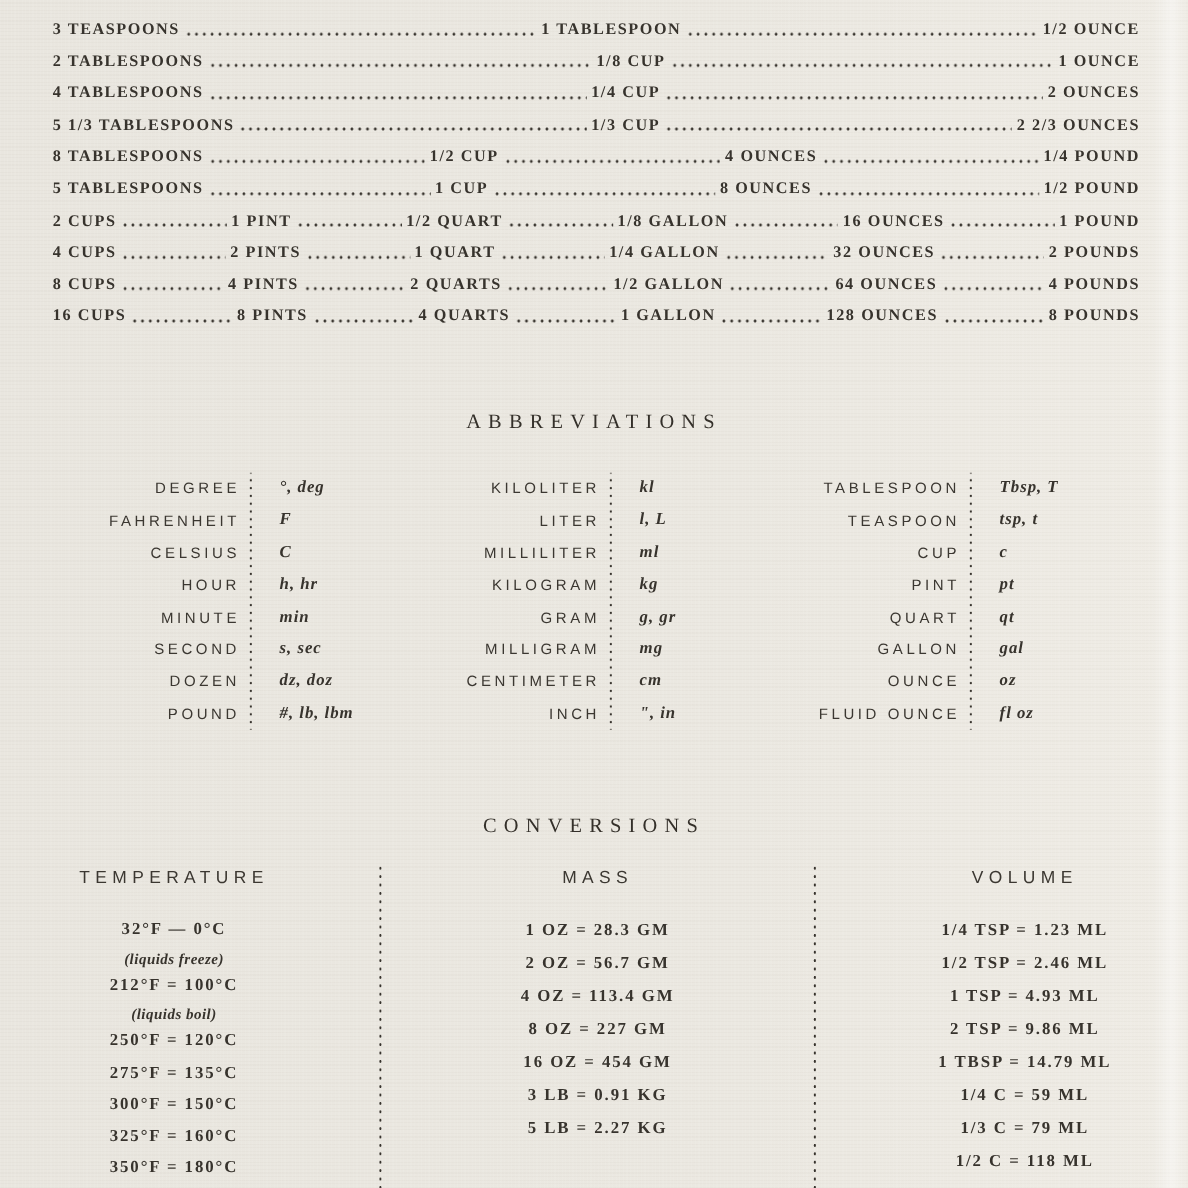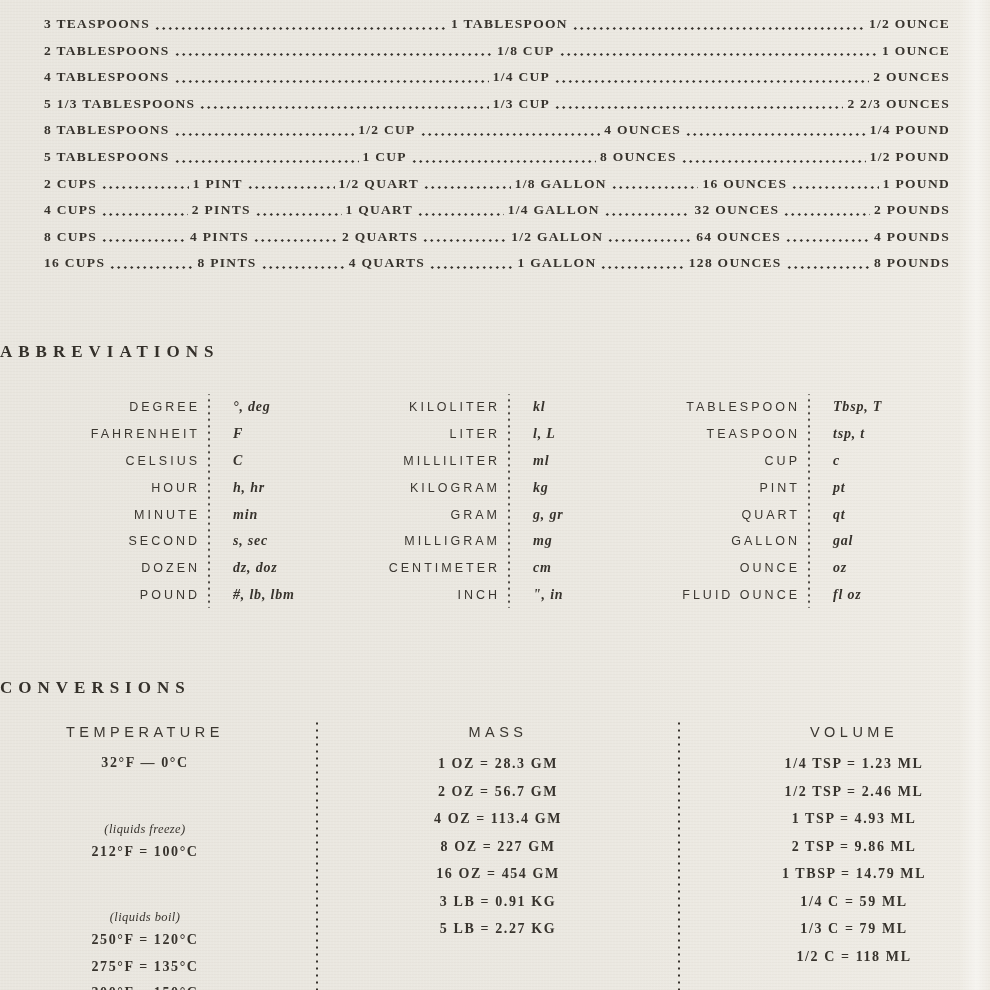--- a/index.html
+++ b/index.html
@@ -26,21 +26,21 @@
   }
   .eq-cell{line-height:1;}
   .leader{
     flex:1;height:3px;margin:0 4px 1px 4px;min-width:18px;
     background-image:radial-gradient(circle,#37332d 1px,rgba(0,0,0,0) 1.4px);
     background-size:6.5px 3px;background-repeat:repeat-x;background-position:0 100%;
   }
 
   
   .section-title{
-    margin:0;font-size:17px;font-weight:bold;letter-spacing:6px;color:#34302a;
+    margin:0;text-align:center;font-size:17px;font-weight:normal;letter-spacing:6px;color:#34302a;
   }
   #abbr-title{margin-top:66px;}
   #conv-title{margin-top:70px;}
 
   
   .abbr-grid{display:grid;grid-template-columns:1fr 1fr 1fr;column-gap:26px;margin:32px 56px 0 60px;}
   .abbr-col{display:grid;grid-template-columns:1fr 18px 116px;grid-auto-rows:26.8px;}
   .abbr-divider{
     grid-column:2;grid-row:1 / span 8;width:2px;justify-self:center;
     background-image:radial-gradient(circle,#37332d 1px,rgba(0,0,0,0) 1.3px);
@@ -61,25 +61,25 @@
   .conv-divider{
     width:2px;
     background-image:radial-gradient(circle,#37332d 1px,rgba(0,0,0,0) 1.3px);
     background-size:3px 7px;background-repeat:repeat-y;background-position:center 12px;
   }
   .conv-col{text-align:center;}
   .conv-col.temp{padding-right:26px;}
   .conv-col.vol{padding-left:38px;}
   .conv-title{
     font-family:"Liberation Sans","DejaVu Sans",sans-serif;
-    font-size:14.5px;letter-spacing:4.5px;line-height:20px;margin-bottom:8px;color:#3b3731;
+    font-size:14.5px;letter-spacing:4.5px;line-height:20px;margin-bottom:20px;color:#3b3731;
   }
   .conv-entry{font-weight:bold;font-size:14px;letter-spacing:1.6px;line-height:27.5px;white-space:nowrap;}
   .temp .conv-entry{line-height:26.5px;}
-  .conv-note{font-style:italic;font-weight:normal;font-size:12.5px;letter-spacing:.4px;line-height:20px;white-space:nowrap;margin-top:42px;}
+  .conv-note{font-style:italic;font-weight:bold;font-size:12.5px;letter-spacing:.4px;line-height:20px;white-space:nowrap;}
 </style>
 </head>
 <body>
 
 <section class="eq-table">
     <div class="eq-row">
       <span class="eq-cell">3 TEASPOONS</span>
       <span class="leader"></span>
       <span class="eq-cell">1 TABLESPOON</span>
       <span class="leader"></span>

